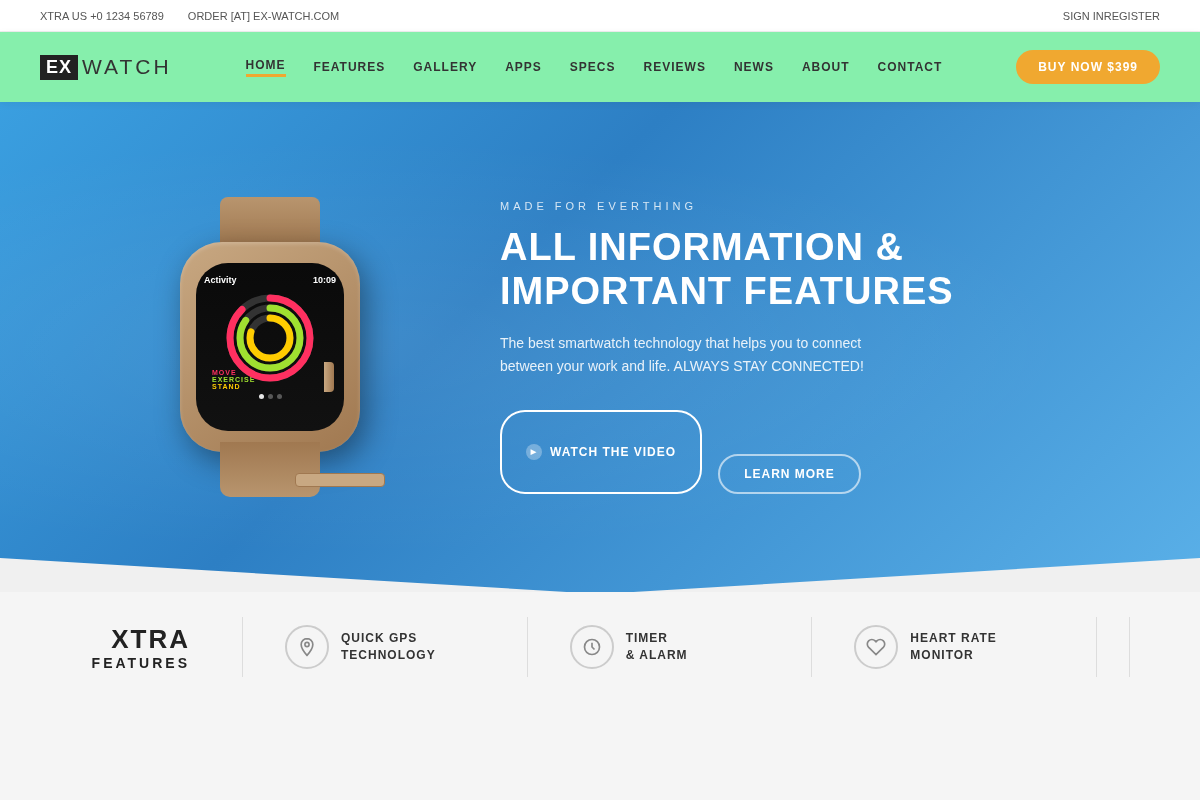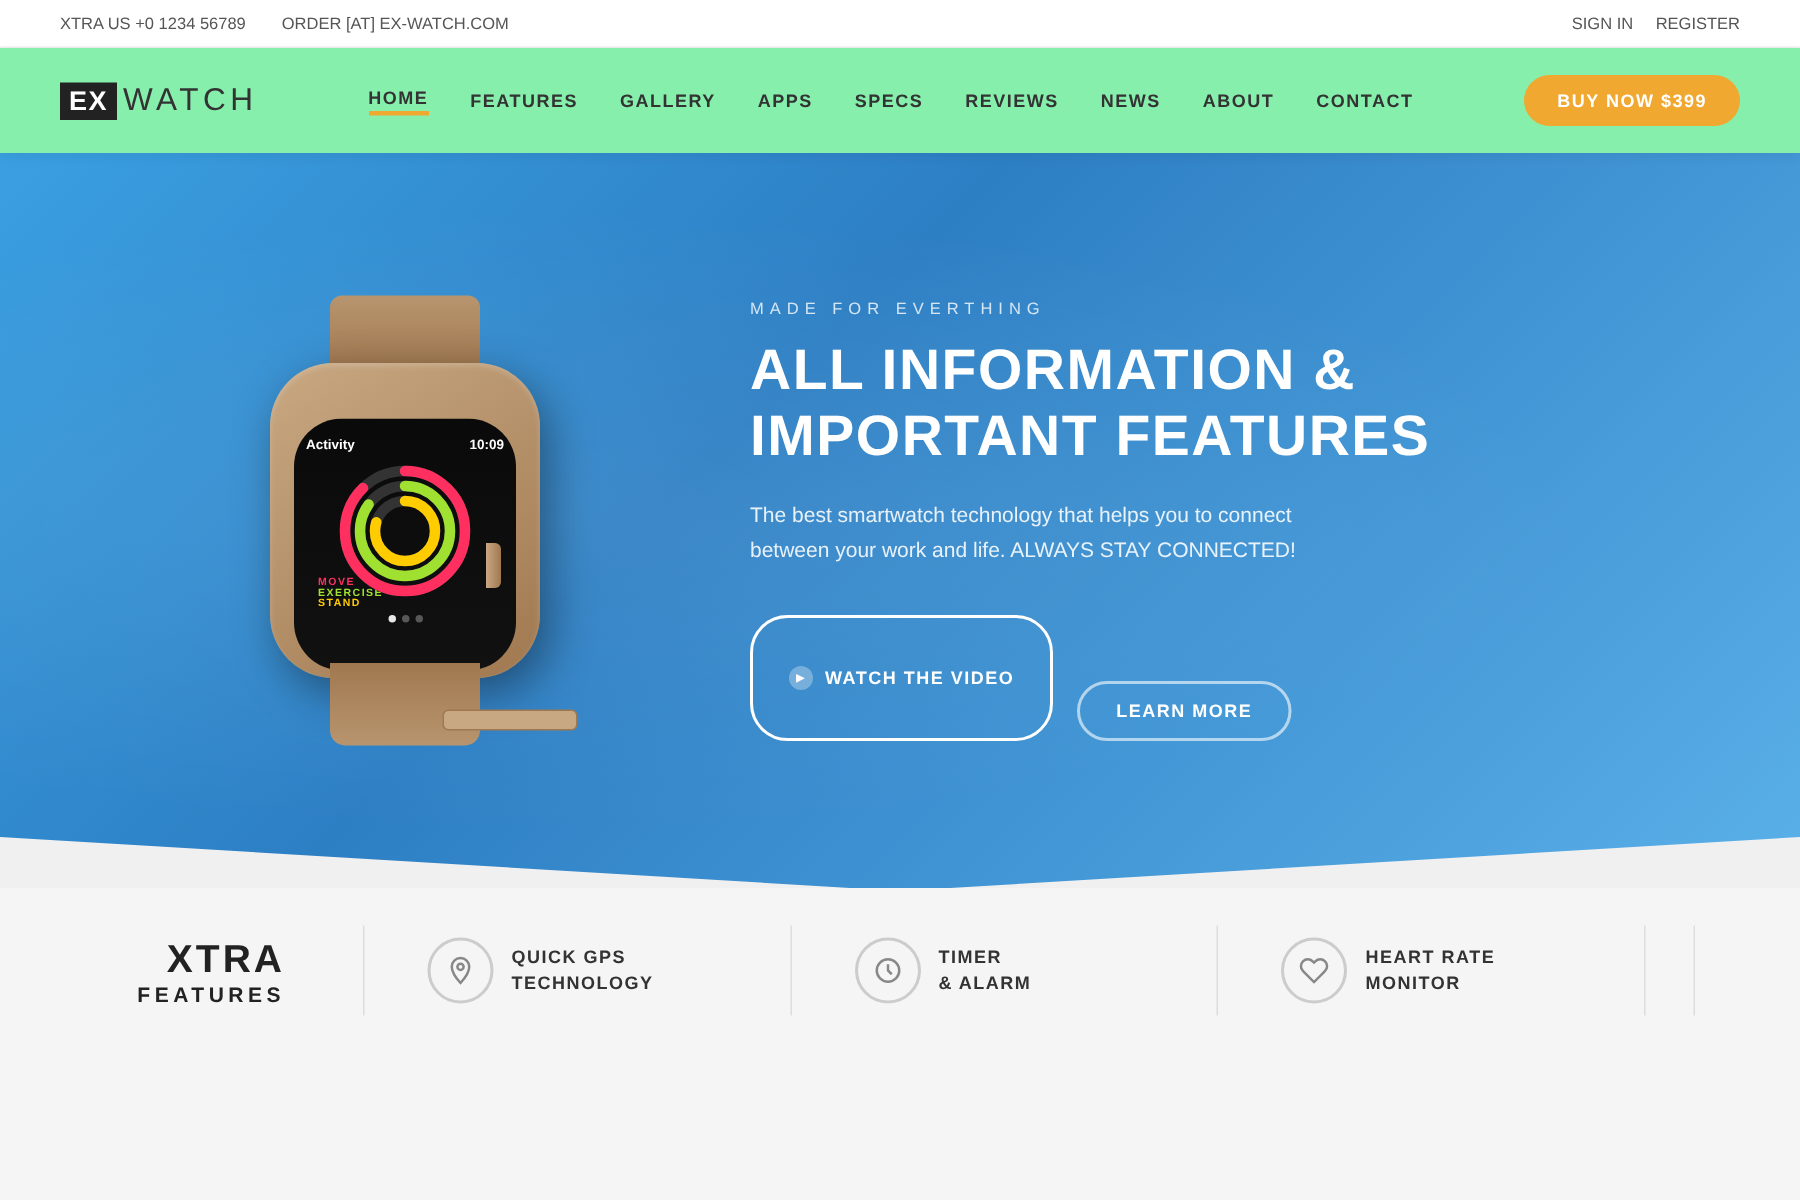--- a/index.html
+++ b/index.html
@@ -11,21 +11,21 @@
       height: 32px;
       display: flex;
       align-items: center;
       justify-content: space-between;
       padding: 0 40px;
       font-size: 11px;
       color: #555;
       border-bottom: 1px solid #eee;
     }
     .top-bar-left { display: flex; gap: 24px; }
-    .top-bar-right { display: flex; gap: 15px; }
+    .top-bar-right { display: flex; gap: 0; }
     .top-bar a { color: #555; text-decoration: none; font-size: 11px; }
 
     
     .header {
       background: #86efac;
       height: 70px;
       display: flex;
       align-items: center;
       justify-content: space-between;
       padding: 0 40px;
@@ -143,21 +143,21 @@
       top: 45px;
       left: 30px;
       box-shadow: 6px 10px 30px rgba(0,0,0,0.4), inset 0 2px 4px rgba(255,255,255,0.2);
     }
     .watch-screen {
       width: 148px;
       height: 168px;
       background: #111;
       border-radius: 32px;
       position: absolute;
-      top: 37px;
+      top: 21px;
       left: 16px;
       overflow: hidden;
     }
     .watch-screen-content {
       width: 100%;
       height: 100%;
       background: linear-gradient(180deg, #0a0a0a 0%, #111 100%);
       display: flex;
       flex-direction: column;
       align-items: center;

